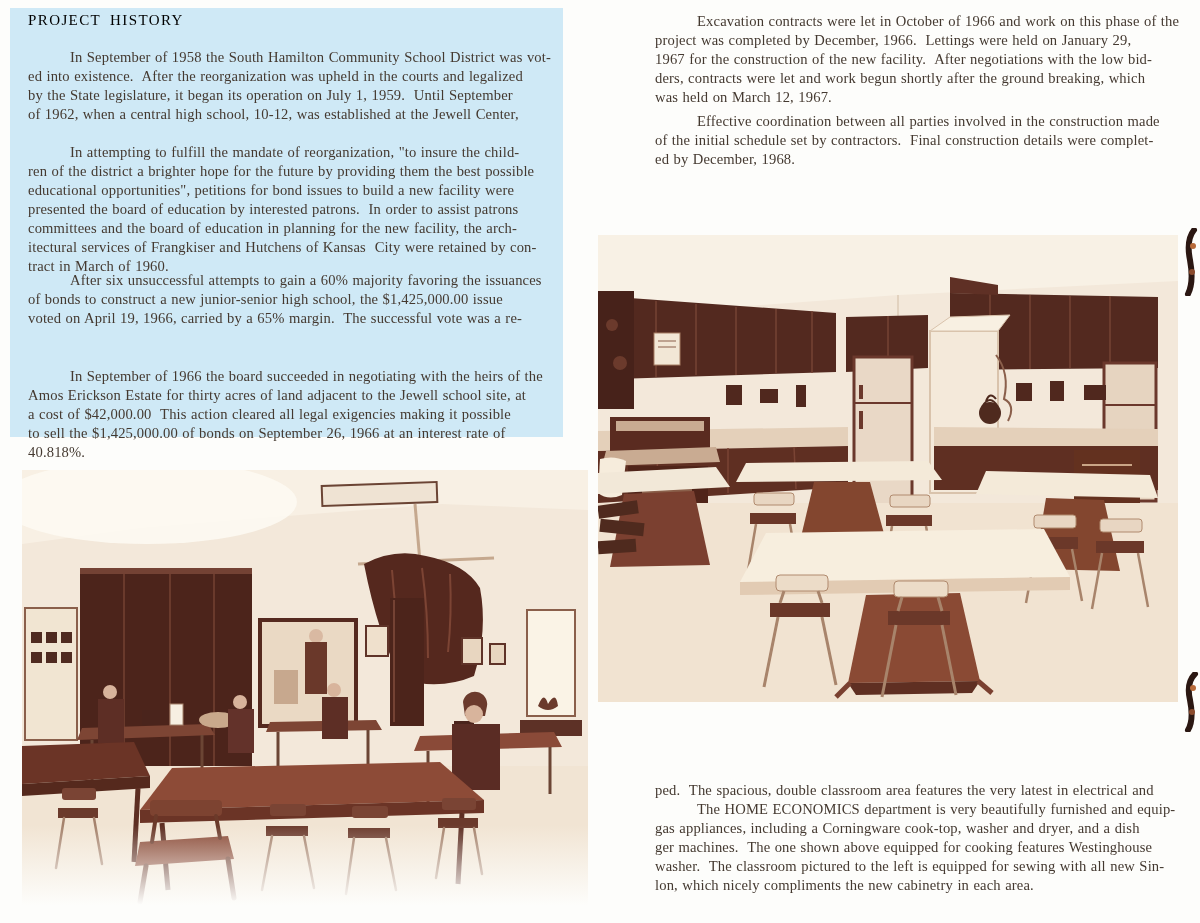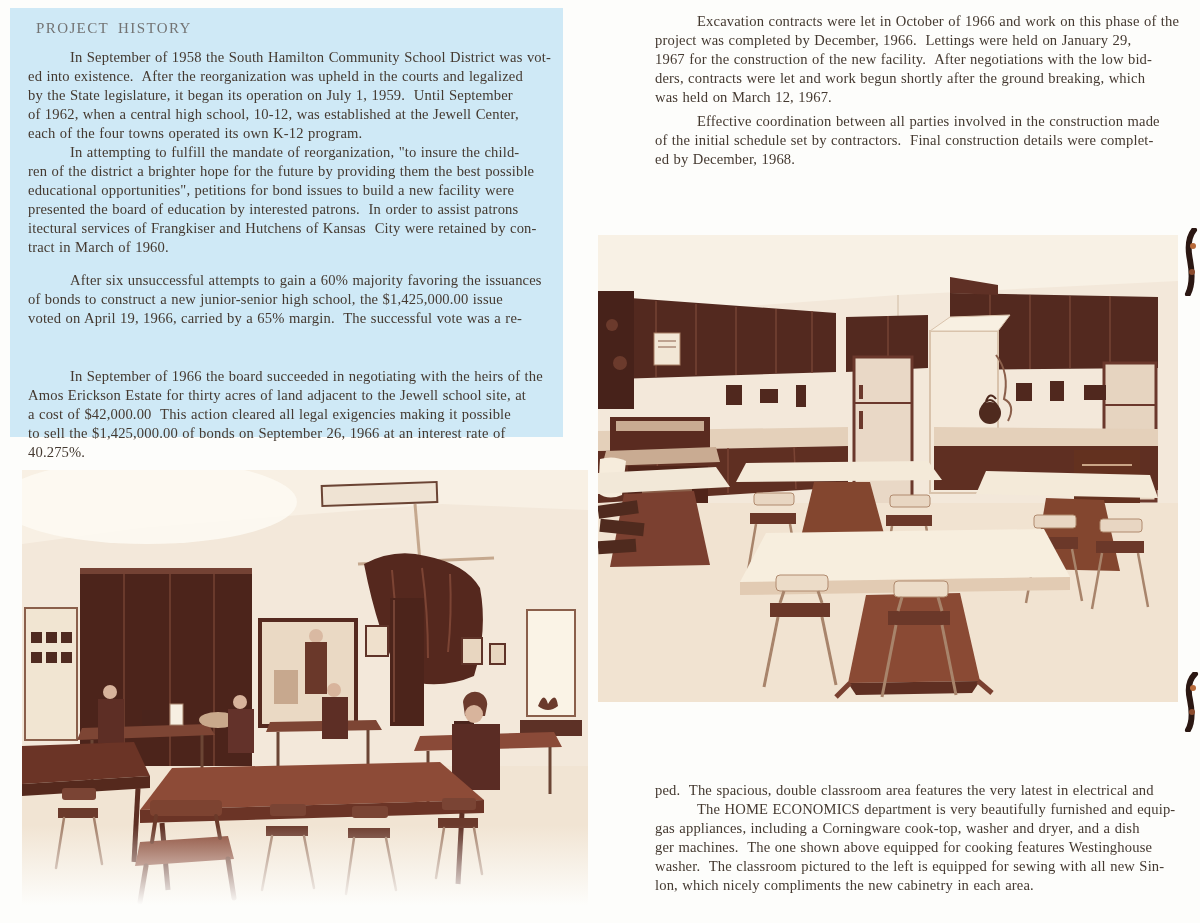--- a/index.html
+++ b/index.html
@@ -1,20 +1,20 @@
 <!DOCTYPE html>
 <html><head>
 <meta charset="utf-8">
 <style>
   html,body{margin:0;padding:0;background:#ffffff;}
   .page{position:relative;width:1200px;height:923px;background:#fdfdfb;overflow:hidden;
         font-family:"Liberation Serif", serif;color:#443930;}
   .highlight{position:absolute;left:10px;top:8px;width:553px;height:429px;background:#cfe9f6;}
-  .heading{position:absolute;left:28px;top:12px;margin:8px;font-size:15px;font-weight:normal;
-           letter-spacing:1.4px;word-spacing:4px;color:#737373;}
+  .heading{position:absolute;left:28px;top:12px;margin:0;font-size:15px;font-weight:normal;
+           letter-spacing:1.4px;word-spacing:4px;color:#000000;}
   .para{position:absolute;font-size:14.6px;line-height:19px;letter-spacing:.15px;word-spacing:.6px;}
   .para .ln{white-space:pre;}
   .para .ln.first{padding-left:42px;}
   .lpara{left:28px;width:535px;}
   .rpara{left:638px;width:556px;margin-left:17px;}
   figure{margin:0;padding:0;position:absolute;}
   .photo-left{left:22px;top:470px;width:566px;height:435px;}
   .photo-right{left:598px;top:235px;width:580px;height:467px;}
   .photo svg{display:block;}
   .clip{position:absolute;width:16px;}
@@ -28,41 +28,41 @@
 
   <section>
     <div class="highlight"></div>
     <h1 class="heading">PROJECT HISTORY</h1>
 
     <div class="para lpara" style="top:48px">
         <div class="ln first">In September of 1958 the South Hamilton Community School District was vot-</div>
         <div class="ln">ed into existence.  After the reorganization was upheld in the courts and legalized</div>
         <div class="ln">by the State legislature, it began its operation on July 1, 1959.  Until September</div>
         <div class="ln">of 1962, when a central high school, 10-12, was established at the Jewell Center,</div>
-        <div class="ln">each of the four towns operated its own K-12 program.</div>
       </div>
     <div class="para lpara" style="top:143px">
         <div class="ln first">In attempting to fulfill the mandate of reorganization, "to insure the child-</div>
         <div class="ln">ren of the district a brighter hope for the future by providing them the best possible</div>
         <div class="ln">educational opportunities", petitions for bond issues to build a new facility were</div>
         <div class="ln">presented the board of education by interested patrons.  In order to assist patrons</div>
+        <div class="ln">committees and the board of education in planning for the new facility, the arch-</div>
         <div class="ln">itectural services of Frangkiser and Hutchens of Kansas  City were retained by con-</div>
         <div class="ln">tract in March of 1960.</div>
       </div>
     <div class="para lpara" style="top:271px">
         <div class="ln first">After six unsuccessful attempts to gain a 60% majority favoring the issuances</div>
         <div class="ln">of bonds to construct a new junior-senior high school, the $1,425,000.00 issue</div>
         <div class="ln">voted on April 19, 1966, carried by a 65% margin.  The successful vote was a re-</div>
       </div>
     <div class="para lpara" style="top:367px">
         <div class="ln first">In September of 1966 the board succeeded in negotiating with the heirs of the</div>
         <div class="ln">Amos Erickson Estate for thirty acres of land adjacent to the Jewell school site, at</div>
         <div class="ln">a cost of $42,000.00  This action cleared all legal exigencies making it possible</div>
         <div class="ln">to sell the $1,425,000.00 of bonds on September 26, 1966 at an interest rate of</div>
-        <div class="ln">40.275%.</div>
+        <div class="ln">40.818%.</div>
       </div>
 
     <figure class="photo photo-left">
       <svg width="566" height="435" viewBox="0 0 566 435">
         <defs>
           <linearGradient id="fadeL" x1="0" y1="0" x2="0" y2="1">
             <stop offset="0" stop-color="#fdfdfb" stop-opacity="0"></stop>
             <stop offset="1" stop-color="#fdfdfb" stop-opacity="1"></stop>
           </linearGradient>
         </defs>

